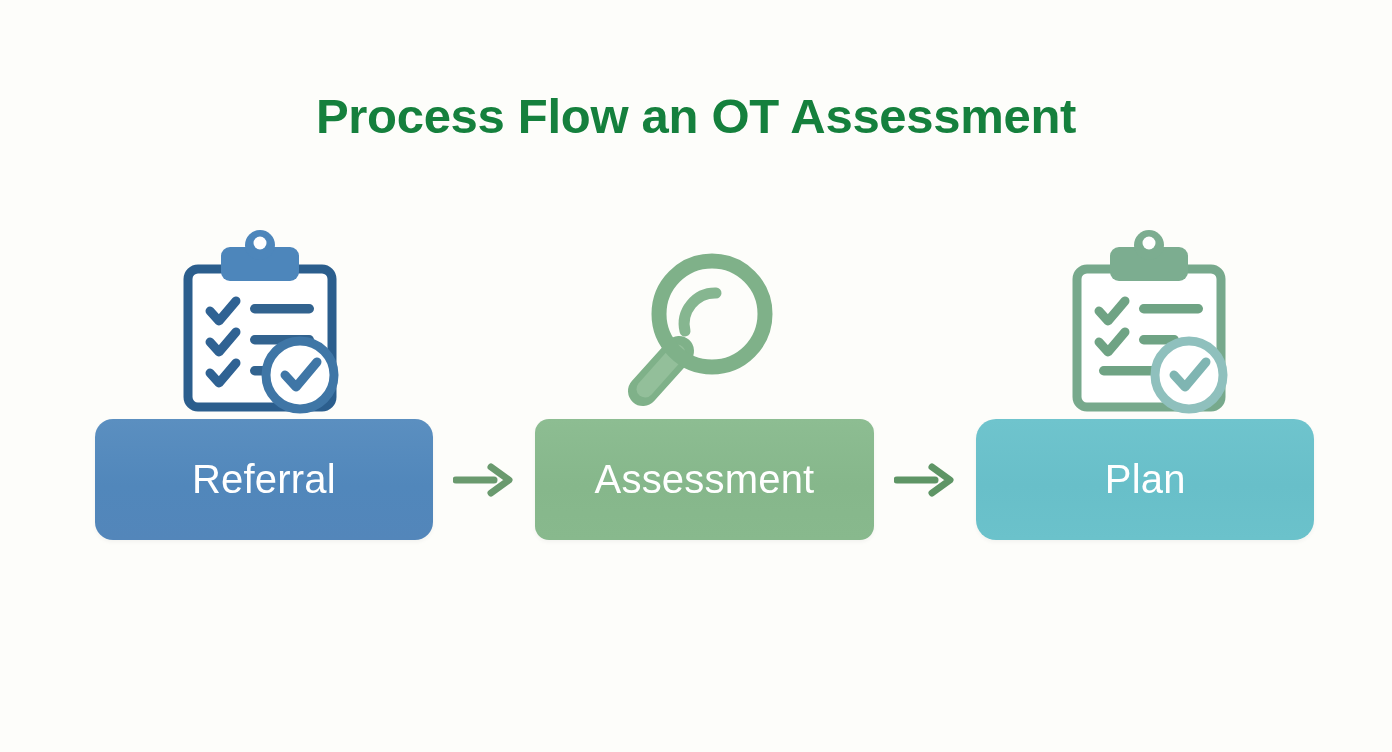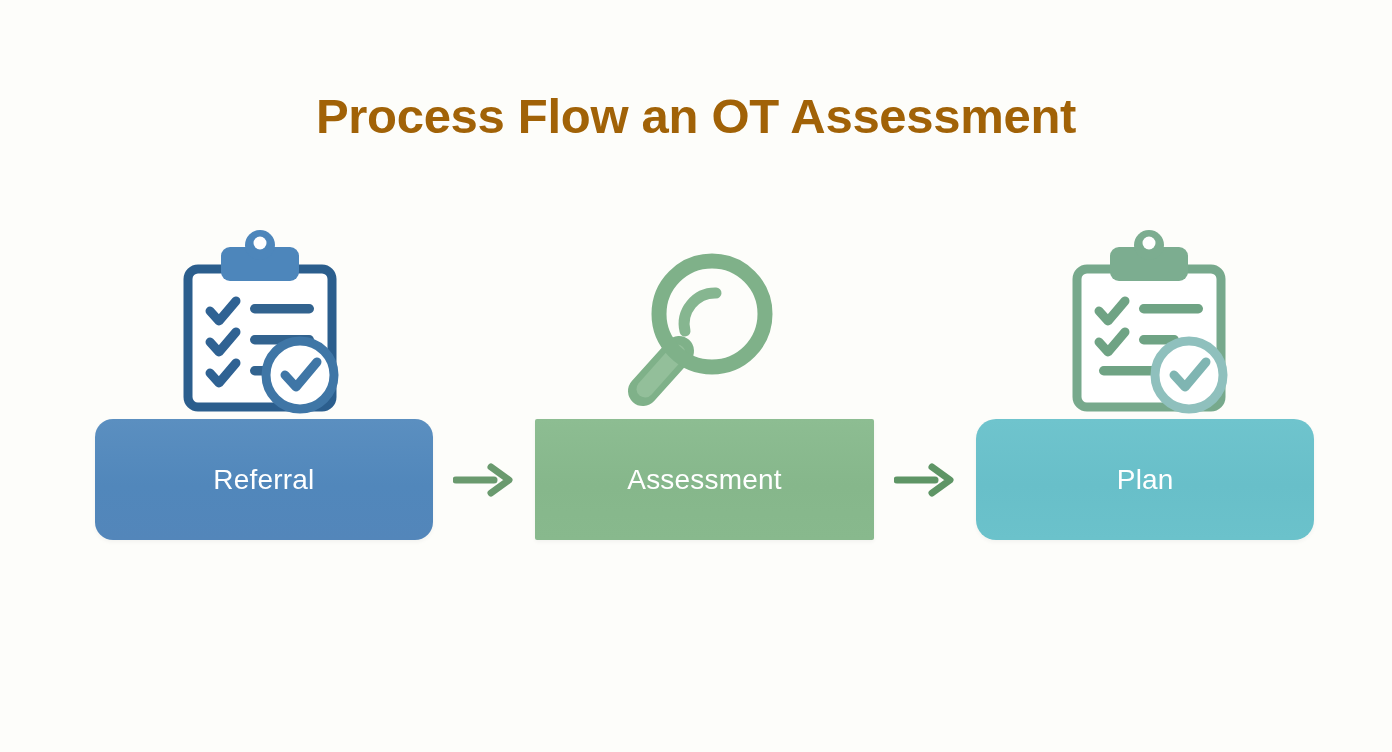--- a/index.html
+++ b/index.html
@@ -26,21 +26,21 @@
   
   .title {
     position: absolute;
     top: 88px;
     left: 0;
     width: 1392px;
     text-align: center;
     font-size: 49px;
     font-weight: bold;
     letter-spacing: -0.3px;
-    color: #a16207;
+    color: #15803d;
     white-space: nowrap;
   }
 
   
   .flow {
     position: absolute;
     left: 95px;
     top: 215px;
     width: 1219px;
     height: 325px;
@@ -77,32 +77,32 @@
   .icon-plan svg       { margin-left: 8px; }
 
   .node {
     width: 100%;
     height: 121px;
     border-radius: 18px;
     display: flex;
     align-items: center;
     justify-content: center;
     color: #ffffff;
-    font-size: 28px;
+    font-size: 40px;
     font-weight: 400;
     letter-spacing: 0.2px;
     box-shadow: 0 2px 4px rgba(0,0,0,0.045);
   }
 
   .node-referral {
     background: linear-gradient(180deg, #5b8fc0 0%, #5187bb 55%, #5386ba 100%);
   }
   .node-assessment {
     background: linear-gradient(180deg, #8dbd92 0%, #86b78b 55%, #88b98d 100%);
-    border-radius: 2px;
+    border-radius: 14px;
   }
   .node-plan {
     background: linear-gradient(180deg, #6fc4cd 0%, #68bfc9 55%, #6bc2cb 100%);
     border-radius: 20px;
   }
 
   
   .arrow {
     width: 102px;
     height: 121px;

